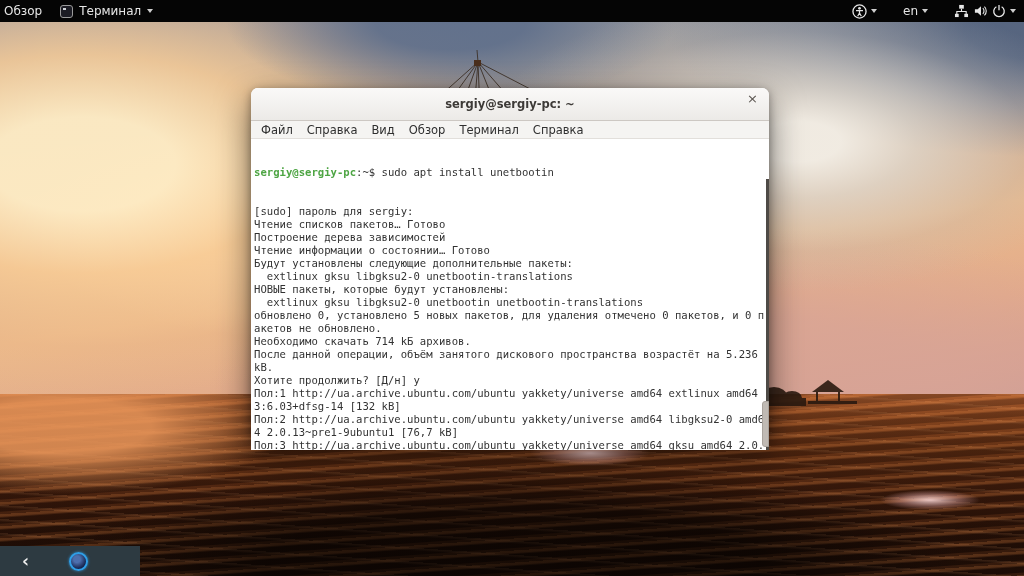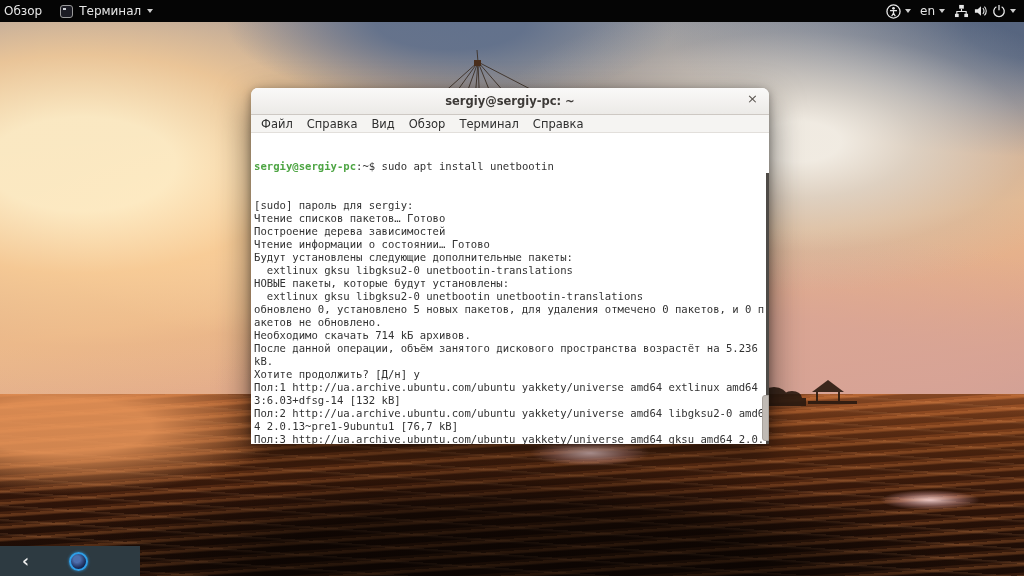--- a/index.html
+++ b/index.html
@@ -35,30 +35,30 @@
   
   .topbar { position:absolute; left:0; top:0; width:1024px; height:22px; background:#050505;
     color:#e6e6e6; display:flex; align-items:center; font-size:12px; z-index:50; }
   .tb-left { display:flex; align-items:center; gap:14px; }
   .tb-activities { padding:2px 4px; }
   .tb-app { display:flex; align-items:center; gap:6px; }
   .tb-app-icon { width:13px; height:13px; border:1px solid #9a9a9a; border-radius:3px; background:#1c1c24; position:relative; }
   .tb-app-icon::after { content:""; position:absolute; left:2px; top:2px; width:3px; height:2px; background:#cfd2d6; }
   .tb-center { position:absolute; left:0; right:0; text-align:center; pointer-events:none; }
   .tb-center span { pointer-events:auto; }
-  .tb-right { margin-left:auto; display:flex; align-items:center; gap:9px; padding-right:8px; }
+  .tb-right { margin-left:auto; display:flex; align-items:center; gap:26px; padding-right:8px; }
   .caret { width:0; height:0; border-left:3.5px solid transparent; border-right:3.5px solid transparent; border-top:4px solid #cfcfcf; display:inline-block; }
   .tb-group { display:flex; align-items:center; gap:4px; }
   .tb-icon svg { display:block; }
 
   
   .window { position:absolute; left:251px; top:88px; width:518px; height:351px;
     border-radius:7px 7px 2px 2px; box-shadow:0 14px 34px rgba(0,0,0,.55), 0 2px 8px rgba(0,0,0,.35);
     background:#fff; z-index:40; }
-  .titlebar { height:27px; border-radius:7px 7px 0 0;
+  .titlebar { height:33px; border-radius:7px 7px 0 0;
     background:linear-gradient(#faf9f8, #eceae7); border-bottom:1px solid #cdc8c3;
     display:flex; align-items:center; justify-content:center; position:relative;
     font-size:11.5px; font-weight:bold; color:#3d3a37; }
   .close-btn { position:absolute; right:9px; top:3px; width:15px; height:15px;
     display:flex; align-items:center; justify-content:center;
     color:#5a5550; font-size:13px; font-weight:normal; cursor:default; }
   .menubar { height:18px; background:#f5f4f2; border-bottom:1px solid #e2dfdb;
     display:flex; align-items:center; font-size:11.5px; font-weight:normal; color:#2f2f2f; padding-left:3px; }
   .menubar .mitem { padding:0 7px; }
   .term { position:relative; height:311px; background:#ffffff; overflow:hidden;

